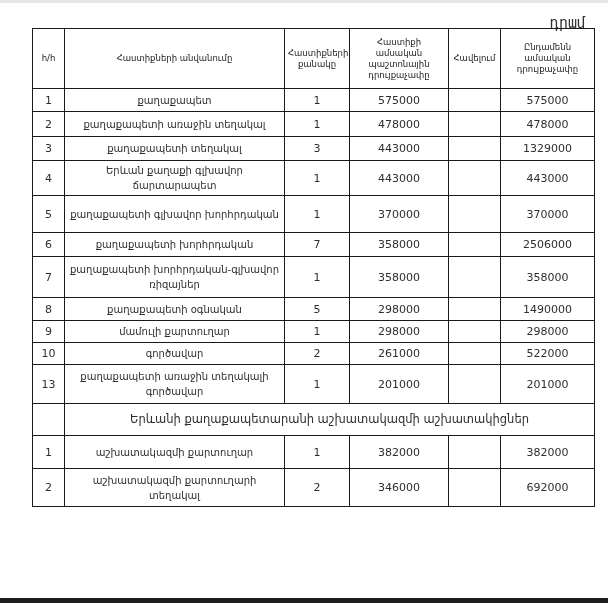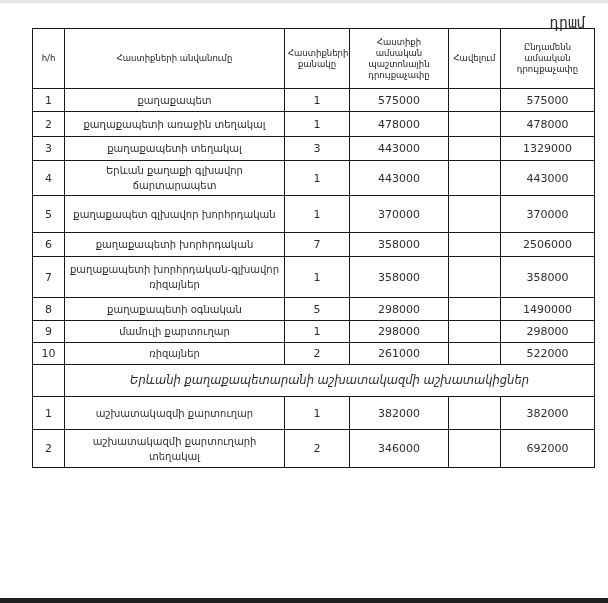--- a/index.html
+++ b/index.html
@@ -57,21 +57,20 @@
     td.name { font-size: 10px; }
     td.total-label {
       font-weight: bold;
       color: #111;
       letter-spacing: 0.5px;
     }
     td.section-title {
       font-weight: bold;
       color: #111;
       font-size: 11.5px;
-      font-style: italic;
     }
     .bottom-rule {
       position: absolute;
       left: 0; top: 598px;
       width: 608px; height: 5px;
       background: #1e1e1e;
     }
   </style>
 </head>
 <body>
@@ -126,21 +125,21 @@
     <tr style="height:35px">
       <td class="idx">4</td>
       <td class="name">Երևան քաղաքի գլխավոր ճարտարապետ</td>
       <td class="num">1</td>
       <td class="num">443000</td>
       <td class="num"></td>
       <td class="num">443000</td>
     </tr>
     <tr style="height:37px">
       <td class="idx">5</td>
-      <td class="name">քաղաքապետ գլխավոր խորհրդական</td>
+      <td class="name">քաղաքապետի գլխավոր խորհրդական</td>
       <td class="num">1</td>
       <td class="num">370000</td>
       <td class="num"></td>
       <td class="num">370000</td>
     </tr>
     <tr style="height:24px">
       <td class="idx">6</td>
       <td class="name">քաղաքապետի խորհրդական</td>
       <td class="num">7</td>
       <td class="num">358000</td>
@@ -166,25 +165,33 @@
     <tr style="height:22px">
       <td class="idx">9</td>
       <td class="name">մամուլի քարտուղար</td>
       <td class="num">1</td>
       <td class="num">298000</td>
       <td class="num"></td>
       <td class="num">298000</td>
     </tr>
     <tr style="height:22px">
       <td class="idx">10</td>
-      <td class="name">ռիզայներ</td>
+      <td class="name">գործավար</td>
       <td class="num">2</td>
       <td class="num">261000</td>
       <td class="num"></td>
       <td class="num">522000</td>
+    </tr>
+    <tr style="height:39px">
+      <td class="idx">13</td>
+      <td class="name">քաղաքապետի առաջին տեղակալի գործավար</td>
+      <td class="num">1</td>
+      <td class="num">201000</td>
+      <td class="num"></td>
+      <td class="num">201000</td>
     </tr>
     <tr style="height:32px">
       <td></td>
       <td colspan="5" class="section-title">Երևանի քաղաքապետարանի աշխատակազմի աշխատակիցներ</td>
     </tr>
     <tr style="height:33px">
       <td class="idx">1</td>
       <td class="name">աշխատակազմի քարտուղար</td>
       <td class="num">1</td>
       <td class="num">382000</td>

